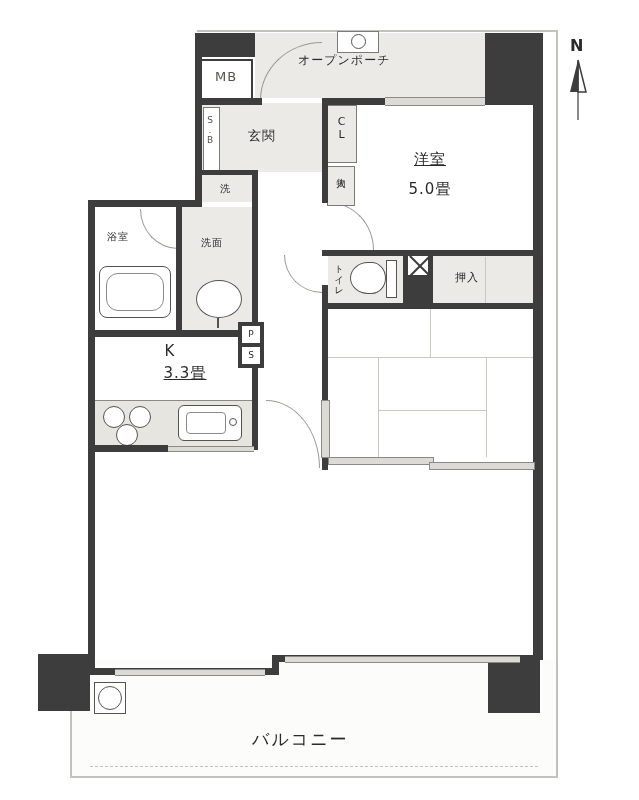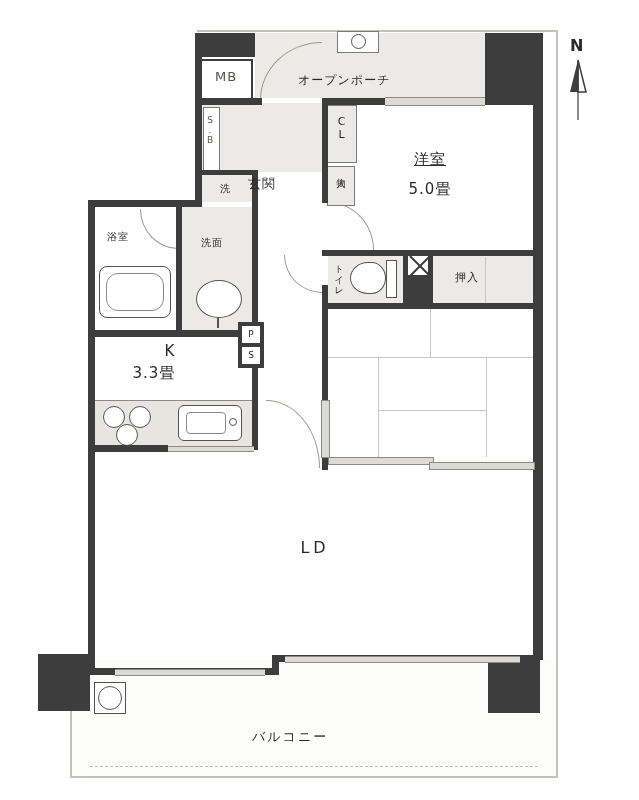--- a/index.html
+++ b/index.html
@@ -143,38 +143,37 @@
   <div class="fx oval" style="left:129px;top:406px;width:22px;height:22px;"></div>
   <div class="fx oval" style="left:116px;top:424px;width:22px;height:22px;"></div>
   <div class="fx rrect" style="left:178px;top:405px;width:64px;height:36px;border-radius:6px;"></div>
   <div class="fx" style="left:186px;top:412px;width:40px;height:22px;border:1px solid #8a8a86;border-radius:4px;"></div>
   <div class="fx oval" style="left:229px;top:418px;width:8px;height:8px;"></div>
 
   <div class="fx" style="left:94px;top:682px;width:32px;height:32px;border:1.5px solid #55534f;background:#fff;"></div>
   <div class="fx oval" style="left:98px;top:686px;width:24px;height:24px;"></div>
   <div class="abs" style="left:90px;top:766px;width:448px;height:0;border-top:1px dashed #c3c1bc;z-index:12;"></div>
 
-  <div class="lbl" style="left:298px;top:52px;font-size:12px;margin-top:20px;"><span>オープンポーチ</span></div>
-  <div class="lbl" style="left:248px;top:127px;font-size:13px;margin-top:48px;"><span>玄関</span></div>
+  <div class="lbl" style="left:298px;top:52px;font-size:12px;"><span>オープンポーチ</span></div>
+  <div class="lbl" style="left:248px;top:127px;font-size:13px;"><span>玄関</span></div>
   <div class="lbl" style="left:220px;top:182px;font-size:10px;"><span>洗</span></div>
   <div class="lbl" style="left:107px;top:230px;font-size:10px;"><span>浴室</span></div>
   <div class="lbl" style="left:201px;top:236px;font-size:10px;"><span>洗面</span></div>
   <div class="lbl vtext" style="left:332px;top:259px;font-size:9px;"><span>トイレ</span></div>
   <div class="lbl" style="left:455px;top:270px;font-size:11px;"><span>押入</span></div>
 
   <div class="lbl c" style="left:370px;top:150px;width:120px;font-size:15px;text-decoration:underline;"><span>洋室</span></div>
   <div class="lbl c" style="left:370px;top:180px;width:120px;font-size:15px;"><span>5.0畳</span></div>
 
 
   <div class="lbl c" style="left:115px;top:342px;width:110px;font-size:15px;"><span>K</span></div>
-  <div class="lbl c" style="left:99px;top:364px;width:110px;font-size:15px;"><span>3.3畳</span></div>
+  <div class="lbl c" style="left:130px;top:364px;width:110px;font-size:15px;text-decoration:underline;"><span>3.3畳</span></div>
 
-  <div class="lbl c" style="left:255px;top:538px;width:120px;font-size:16px;letter-spacing:4px;"><span>LD</span></div>
 
-  <div class="lbl" style="left:252px;top:728px;font-size:13px;letter-spacing:2px;"><span>バルコニー</span></div>
+  <div class="lbl" style="left:252px;top:728px;font-size:17px;letter-spacing:2px;"><span>バルコニー</span></div>
 
   <div class="lbl" style="left:570px;top:36px;font-size:16px;font-weight:bold;"><span>N</span></div>
   <svg class="abs" style="left:562px;top:56px;z-index:40;" width="32" height="66" viewBox="0 0 32 66">
     <line x1="16" y1="64" x2="16" y2="6" stroke="#8a8a86" stroke-width="2"></line>
     <polygon points="8,36 16,4 16,36" fill="#3d3d3d"></polygon>
     <polygon points="16,4 24,36 16,36" fill="none" stroke="#3d3d3d" stroke-width="1.5"></polygon>
   </svg>
 
 </div>
 

